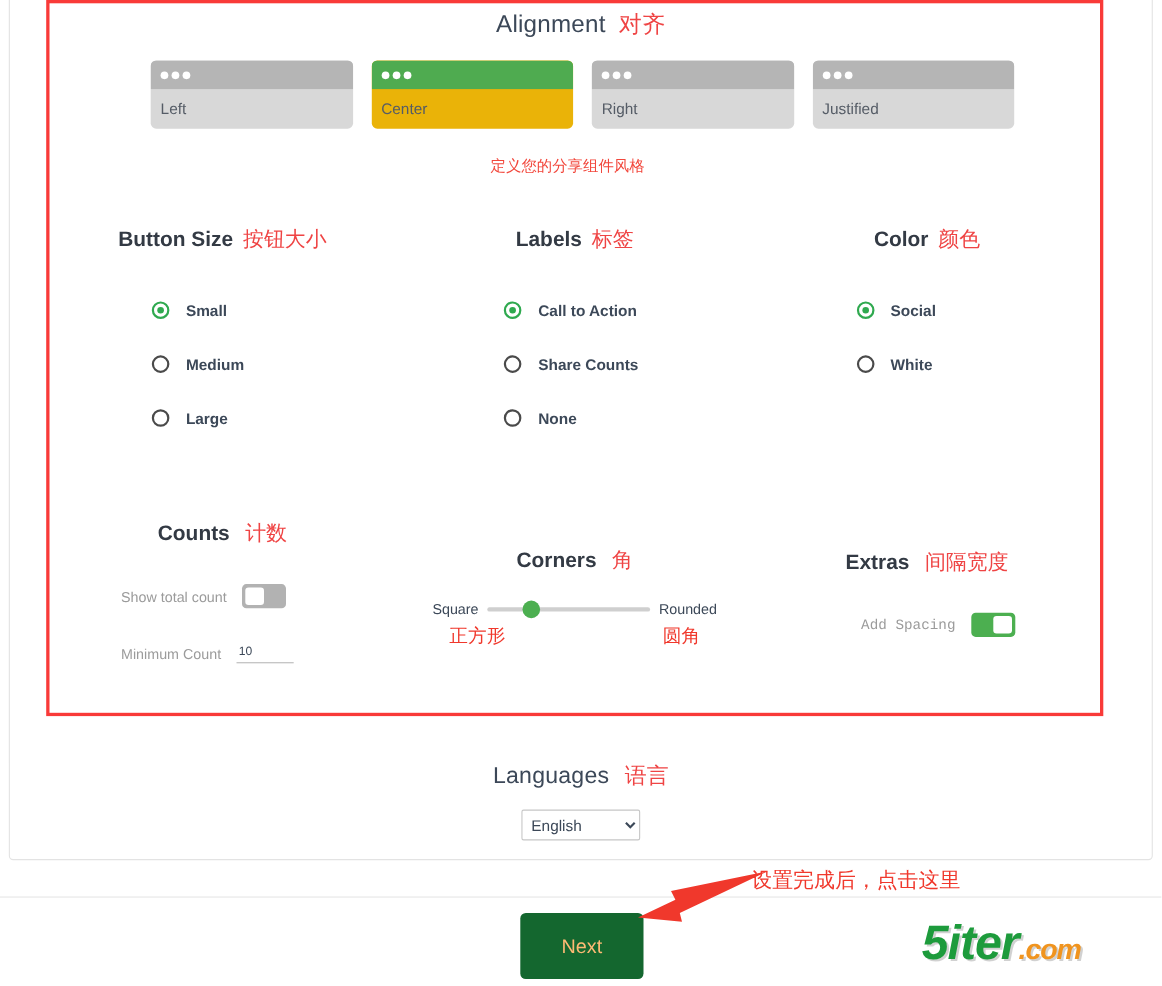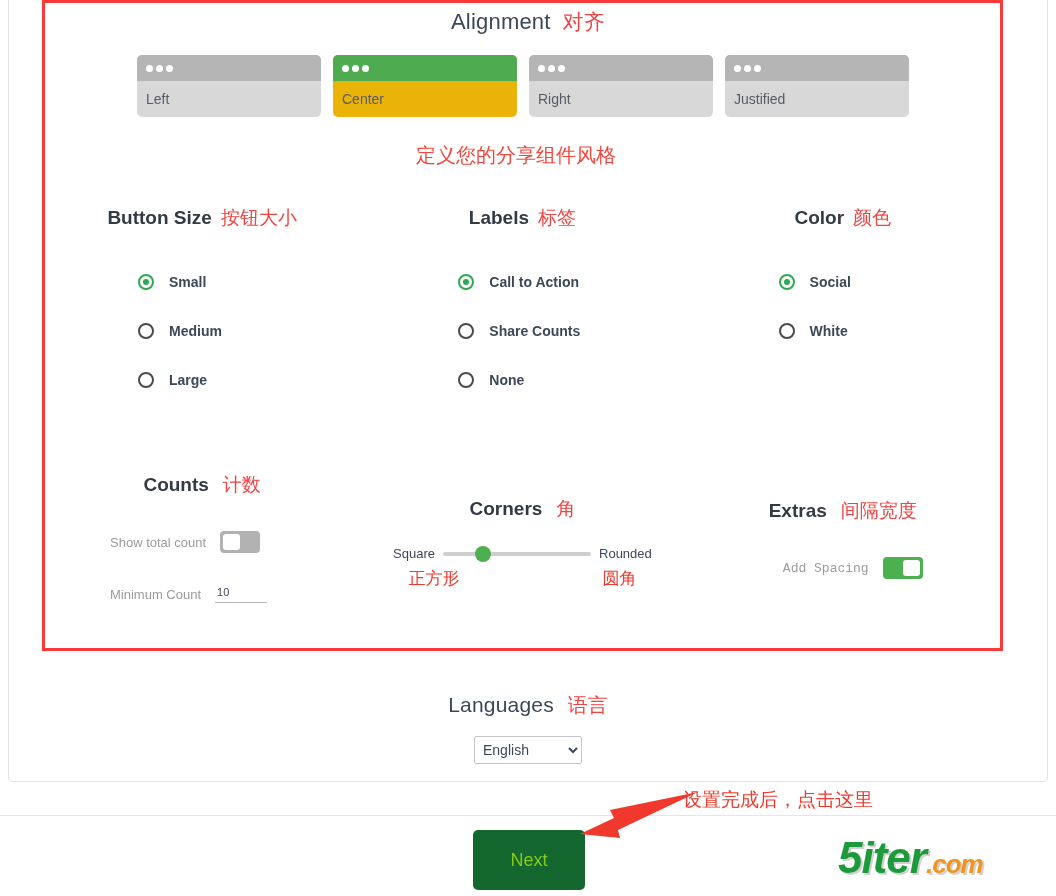--- a/index.html
+++ b/index.html
@@ -58,21 +58,21 @@
   }
   .align-head .sec-title { font-size: 22px; }
   .align-head .cn { font-size: 21px; margin-left: 12px; }
 
   
   .align-row {
     position: absolute;
     left: 137px; top: 55px;
     width: 785px; height: 62px;
     display: flex;
-    gap: 12px;
+    gap: 17px;
   }
   .acard {
     width: 184px; height: 62px;
     border-radius: 5px;
     overflow: hidden;
     background: #d8d8d8;
     cursor: pointer;
     display: flex;
     flex-direction: column;
   }
@@ -99,21 +99,21 @@
     color: #555c66;
   }
   .acard.sel { background: #eab308; }
   .acard.sel .bar { background: #4fab50; }
 
   
   .caption-1 {
     position: absolute;
     left: 0; top: 142px; width: 1032px;
     text-align: center;
-    font-size: 20px;
+    font-size: 14px;
     color: #f2473c;
   }
 
   
   .cols-top {
     position: absolute;
     left: 42px; top: 205px;
     width: 961px;
     display: flex;
   }
@@ -280,21 +280,21 @@
     left: 0; top: 815px; width: 1056px;
     height: 1px; background: #e6e6e6;
   }
 
   
   .next-btn {
     position: absolute;
     left: 473px; top: 830px;
     width: 112px; height: 60px;
     background: #14672f;
-    color: #84cc16;
+    color: #fdba74;
     border: none;
     border-radius: 5px;
     font-size: 18px;
     font-family: inherit;
     cursor: pointer;
   }
 
   
   .anno-text {
     position: absolute;

